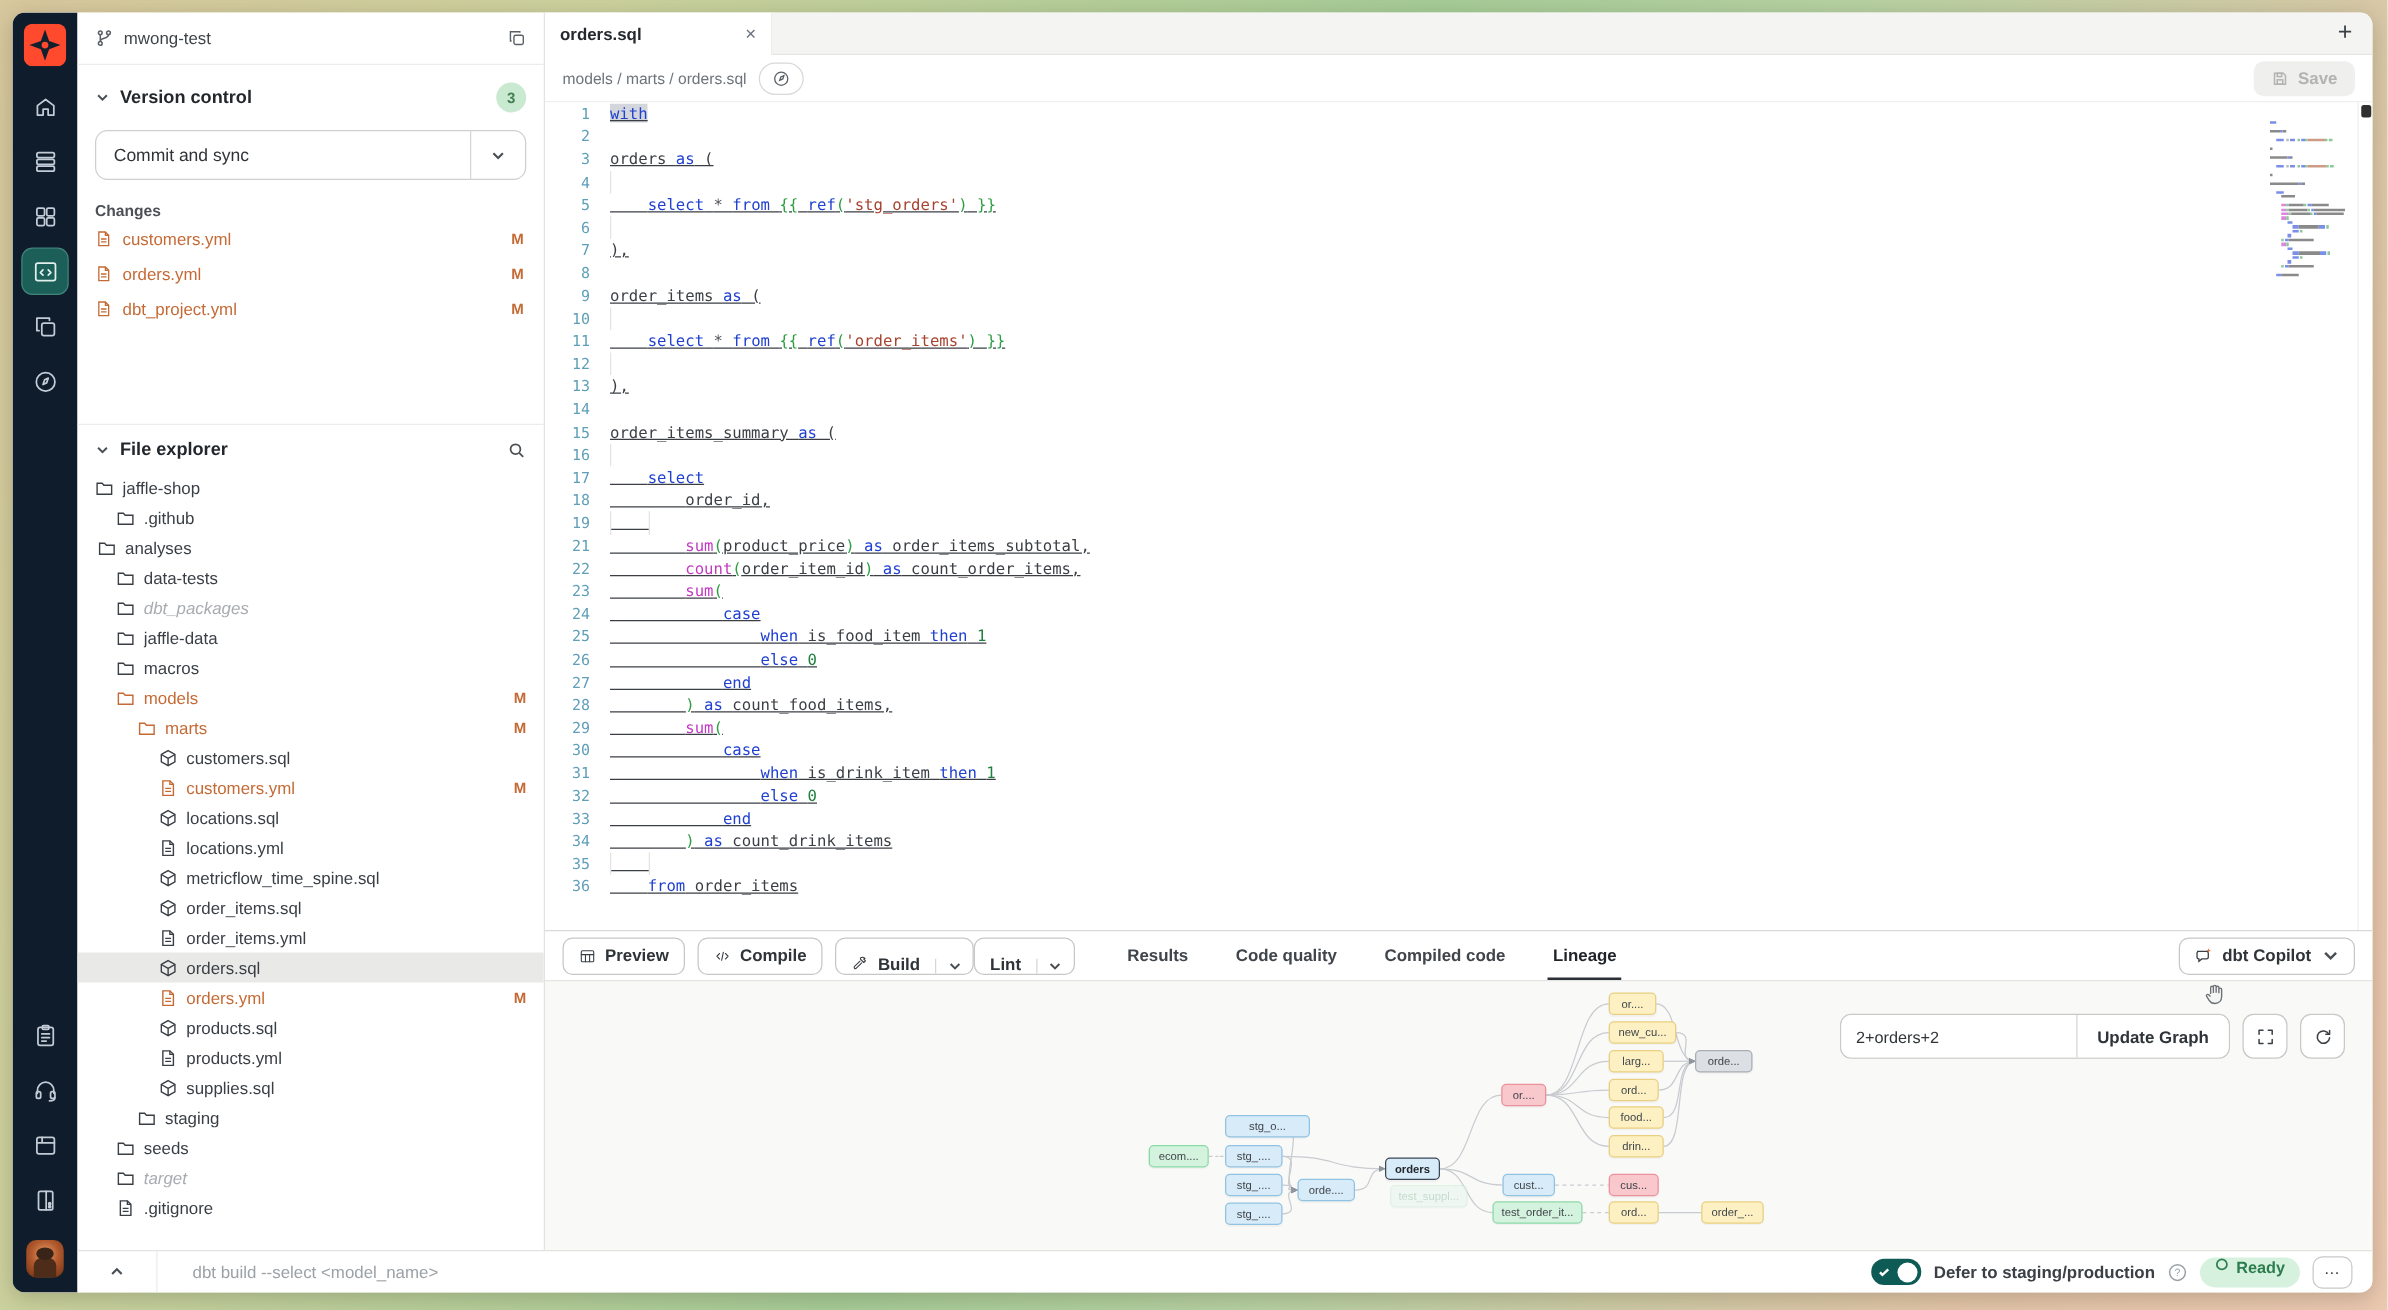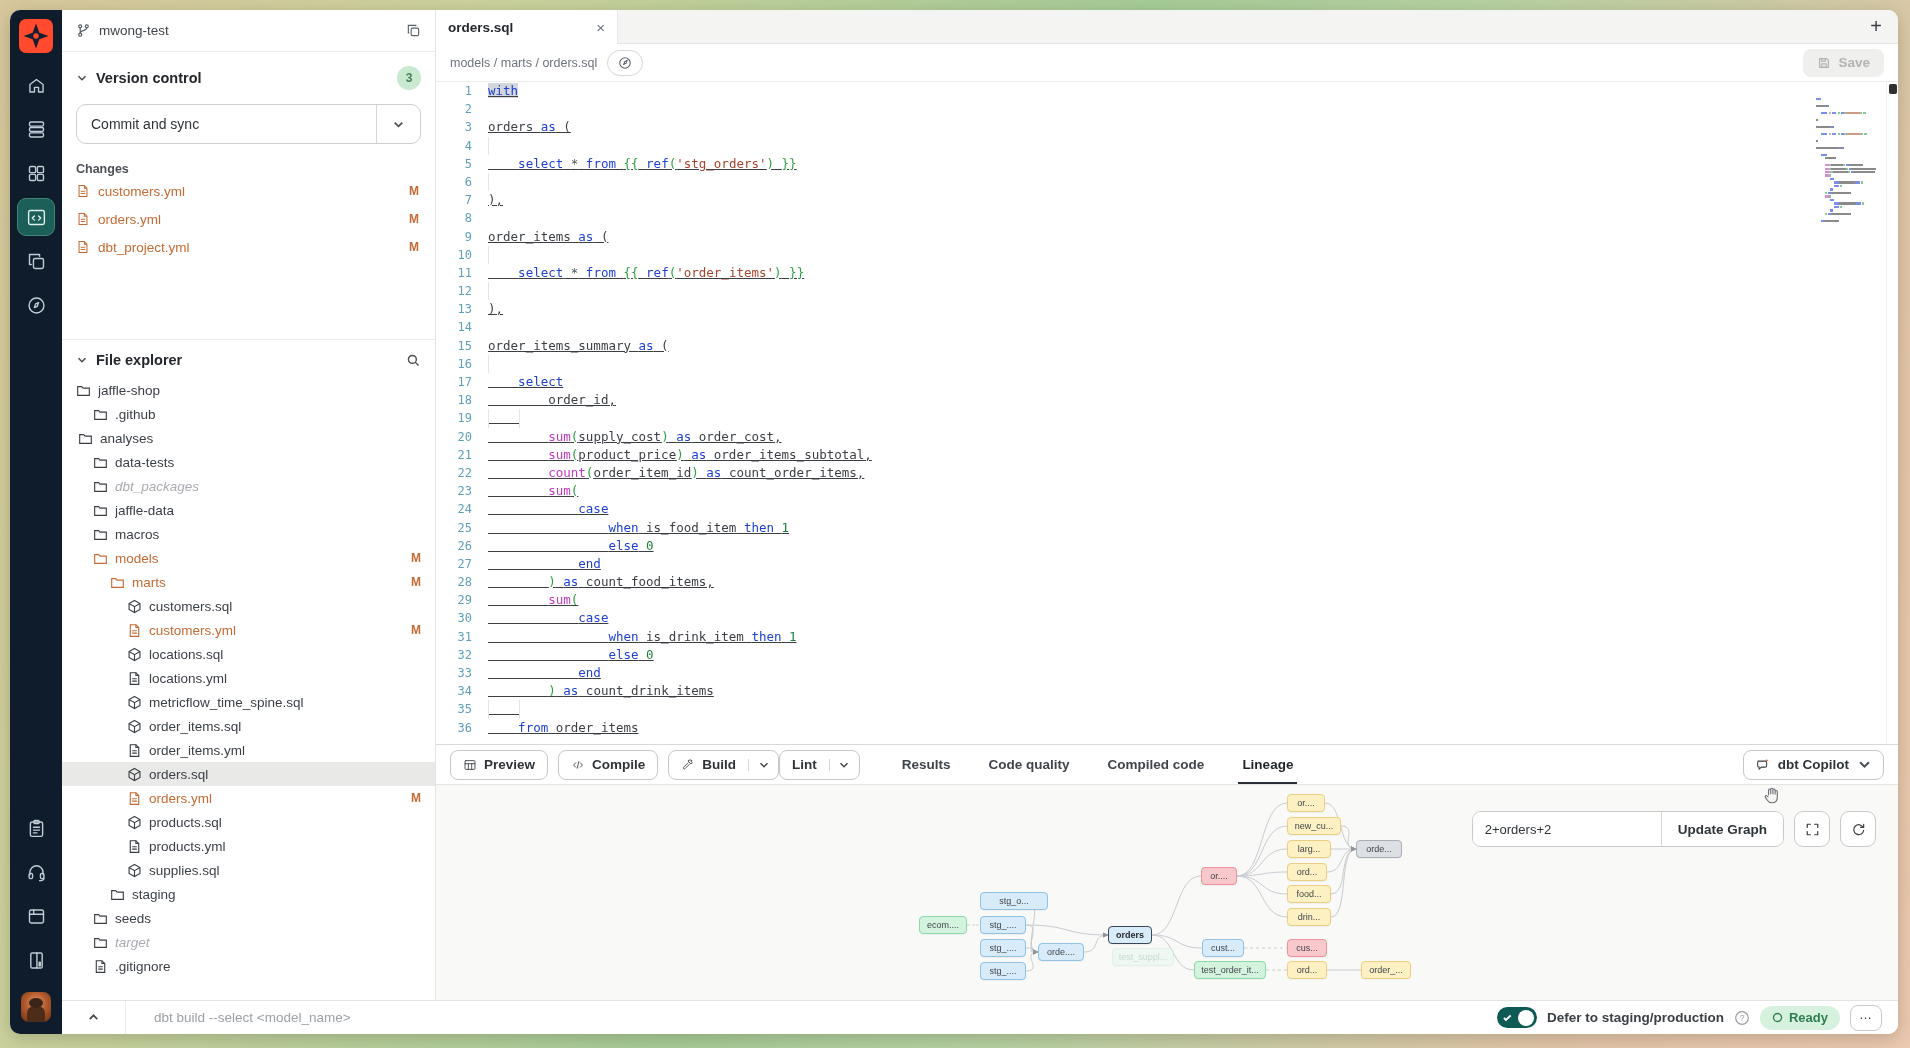--- a/index.html
+++ b/index.html
@@ -84,21 +84,21 @@
   .minimap { width:72px; flex:none; padding:4px 4px 0 2px; overflow:hidden; }
   .mm-line { height:2.2px; margin-bottom:1.3px; white-space:nowrap; }
   .mm-line i { display:inline-block; height:2.2px; }
   .vscroll { width:12px; flex:none; border-left:1px solid #f0f0ee; position:relative; }
   .vthumb { position:absolute; top:2px; left:2px; width:8px; height:10px; background:#2f2f2f; border-radius:2px; cursor:pointer; }
   
   .toolbar { height:40px; flex:none; border-top:1px solid #d9d9d7; display:flex; align-items:center; padding:0 14px; background:#fff; }
   .tb-btn { height:30px; border:1px solid #c7c7c5; border-radius:8px; background:#fff; display:flex; align-items:center; padding:0 12px; gap:7px; font-size:13.5px; font-weight:600; color:#2f3438; cursor:pointer; font-family:inherit; }
   .tb-btn + .tb-btn, .tb-split + .tb-btn, .tb-btn + .tb-split { margin-left:10px; }
   .tb-btn svg, .tb-split svg.gl { width:14px; height:14px; stroke:#3a3f44; fill:none; stroke-width:1.5; stroke-linecap:round; stroke-linejoin:round; }
-  .tb-split { height:30px; border:1px solid #c7c7c5; border-radius:8px; background:#fff; display:flex; align-items:center; overflow:hidden; }
+  .tb-split { height:30px; border:1px solid #c7c7c5; border-radius:8px; background:#fff; display:flex; align-items:flex-end; overflow:hidden; }
   .tb-split .seg { display:flex; align-items:center; gap:7px; padding:0 12px; font-size:13.5px; font-weight:600; color:#2f3438; cursor:pointer; }
   .tb-split .segchev { width:30px; border-left:1px solid #d6d6d4; display:flex; align-items:center; justify-content:center; cursor:pointer; }
   .tb-split .segchev svg { width:12px; height:12px; stroke:#4a4f54; fill:none; stroke-width:1.6; }
   .panel-tabs { display:flex; align-items:stretch; height:40px; margin-left:42px; gap:38px; }
   .ptab { display:flex; align-items:center; font-size:13.5px; font-weight:600; color:#3f454b; cursor:pointer; position:relative; }
   .ptab.active { color:#1f2428; }
   .ptab.active:after { content:""; position:absolute; left:-4px; right:-4px; bottom:0; height:2.5px; background:#2b3036; }
   .copilot-btn { margin-left:auto; height:30px; border:1px solid #c7c7c5; border-radius:8px; background:#fff; display:flex; align-items:center; gap:8px; padding:0 11px; font-size:13.5px; font-weight:600; color:#2f3438; cursor:pointer; font-family:inherit; }
   .copilot-btn svg { width:15px; height:15px; }
   .lineage { flex:none; height:216px; background:#f9f9f8; border-top:1px solid #e5e5e3; position:relative; overflow:hidden; }
@@ -122,21 +122,21 @@
   .cmdbar { height:34px; flex:none; border-top:1px solid #e3e3e1; background:#fff; display:flex; align-items:center; }
   .cmd-collapse { width:64px; height:100%; display:flex; align-items:center; justify-content:center; border-right:1px solid #ececea; cursor:pointer; }
   .cmd-collapse svg { width:13px; height:13px; stroke:#4a4f54; fill:none; stroke-width:1.6; }
   .cmd-text { flex:1; padding-left:28px; font-size:13.5px; color:#9ba1a6; cursor:text; }
   .cmd-right { display:flex; align-items:center; gap:10px; padding-right:16px; }
   .toggle { width:40px; height:21px; border-radius:11px; background:#0d5b54; position:relative; cursor:pointer; flex:none; }
   .toggle .knob { position:absolute; right:2.5px; top:2.5px; width:16px; height:16px; border-radius:50%; background:#fff; }
   .toggle svg { position:absolute; left:5px; top:5px; width:11px; height:11px; stroke:#fff; fill:none; stroke-width:2; }
   .defer-label { font-size:13.5px; font-weight:600; color:#3b4046; }
   .help-ic { width:16px; height:16px; }
-  .ready-pill { height:24px; border-radius:12px; background:#d6f2df; display:flex; align-items:center; gap:6px; padding:0 12px; font-size:13px; font-weight:600; color:#2e7d4f; }
+  .ready-pill { height:24px; border-radius:12px; background:#d6f2df; display:flex; align-items:flex-start; gap:6px; padding:0 12px; font-size:13px; font-weight:600; color:#2e7d4f; }
   .ready-pill svg { width:11px; height:11px; stroke:#2e7d4f; fill:none; stroke-width:1.5; }
   .more-btn { width:32px; height:26px; border:1px solid #c9c9c7; border-radius:8px; background:#fff; color:#3b4046; font-size:13px; letter-spacing:1px; cursor:pointer; display:flex; align-items:center; justify-content:center; padding-bottom:6px; }
 </style>
 </head>
 <body>
 
 <div class="window">
 
   <div class="rail">
     <div class="logo">
@@ -573,24 +573,20 @@
                 <span class="ln">17</span>
                 <span class="ct">    <span class="tk k">select</span></span>
               </div>
               <div class="cl">
                 <span class="ln">18</span>
                 <span class="ct">        <span class="tk d">order_id,</span></span>
               </div>
               <div class="cl">
                 <span class="ln">19</span>
                 <span class="ct"><span class="g"></span>    <span class="g"></span></span>
-              </div>
-              <div class="cl">
-                <span class="ln">20</span>
-                <span class="ct">        <span class="tk f">sum</span><span class="tk p">(</span><span class="tk d">supply_cost</span><span class="tk p">)</span> <span class="tk k">as</span><span class="tk d"> order_cost,</span></span>
               </div>
               <div class="cl">
                 <span class="ln">21</span>
                 <span class="ct">        <span class="tk f">sum</span><span class="tk p">(</span><span class="tk d">product_price</span><span class="tk p">)</span> <span class="tk k">as</span><span class="tk d"> order_items_subtotal,</span></span>
               </div>
               <div class="cl">
                 <span class="ln">22</span>
                 <span class="ct">        <span class="tk f">count</span><span class="tk p">(</span><span class="tk d">order_item_id</span><span class="tk p">)</span> <span class="tk k">as</span><span class="tk d"> count_order_items,</span></span>
               </div>
               <div class="cl">

